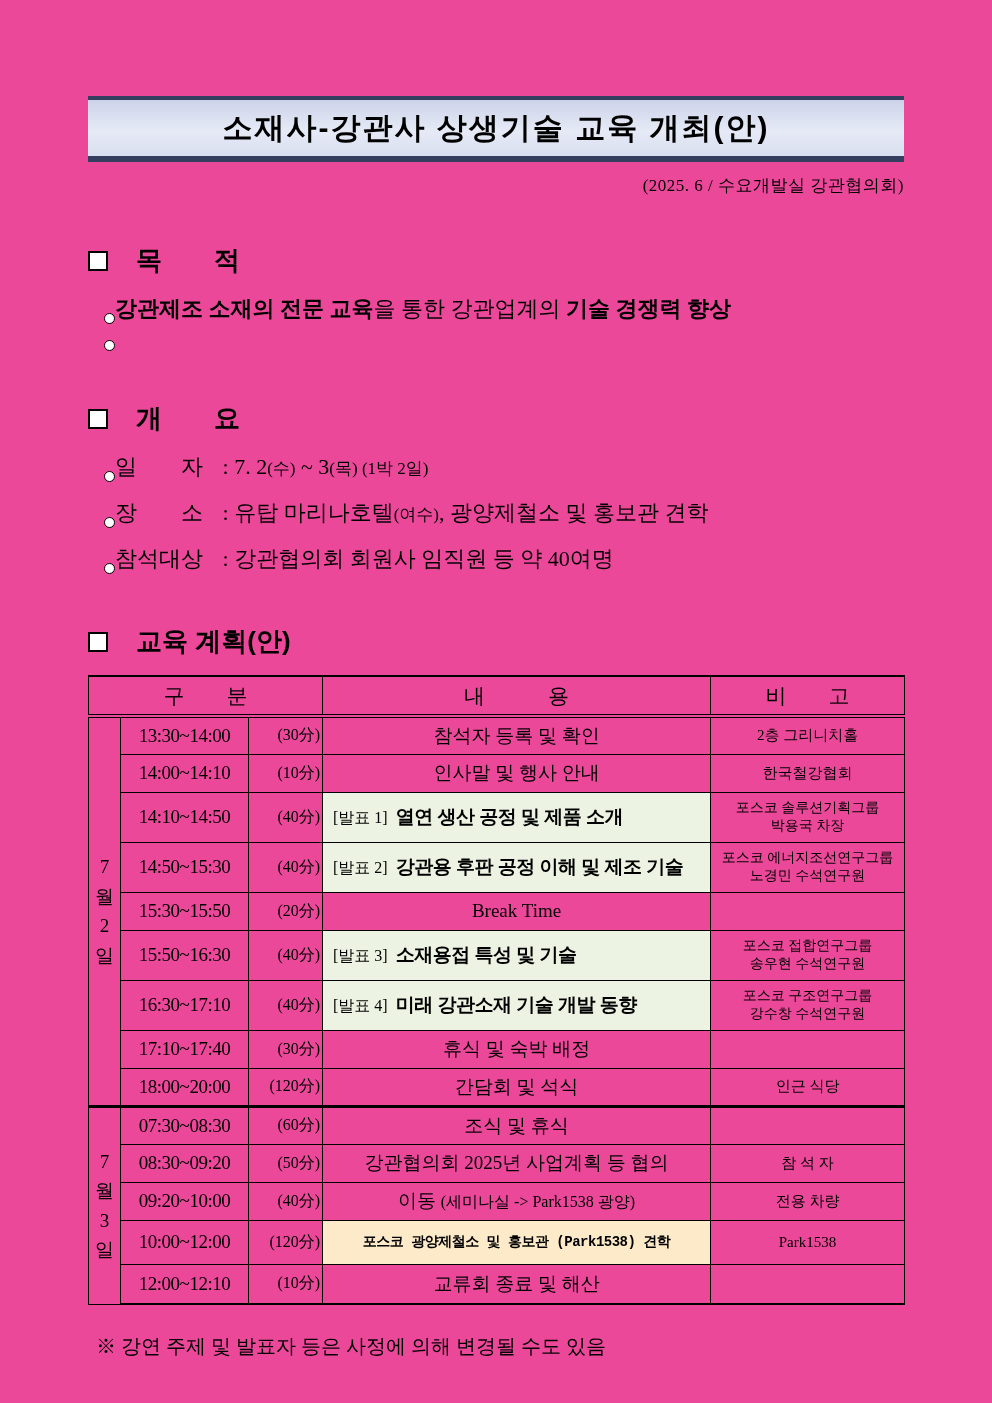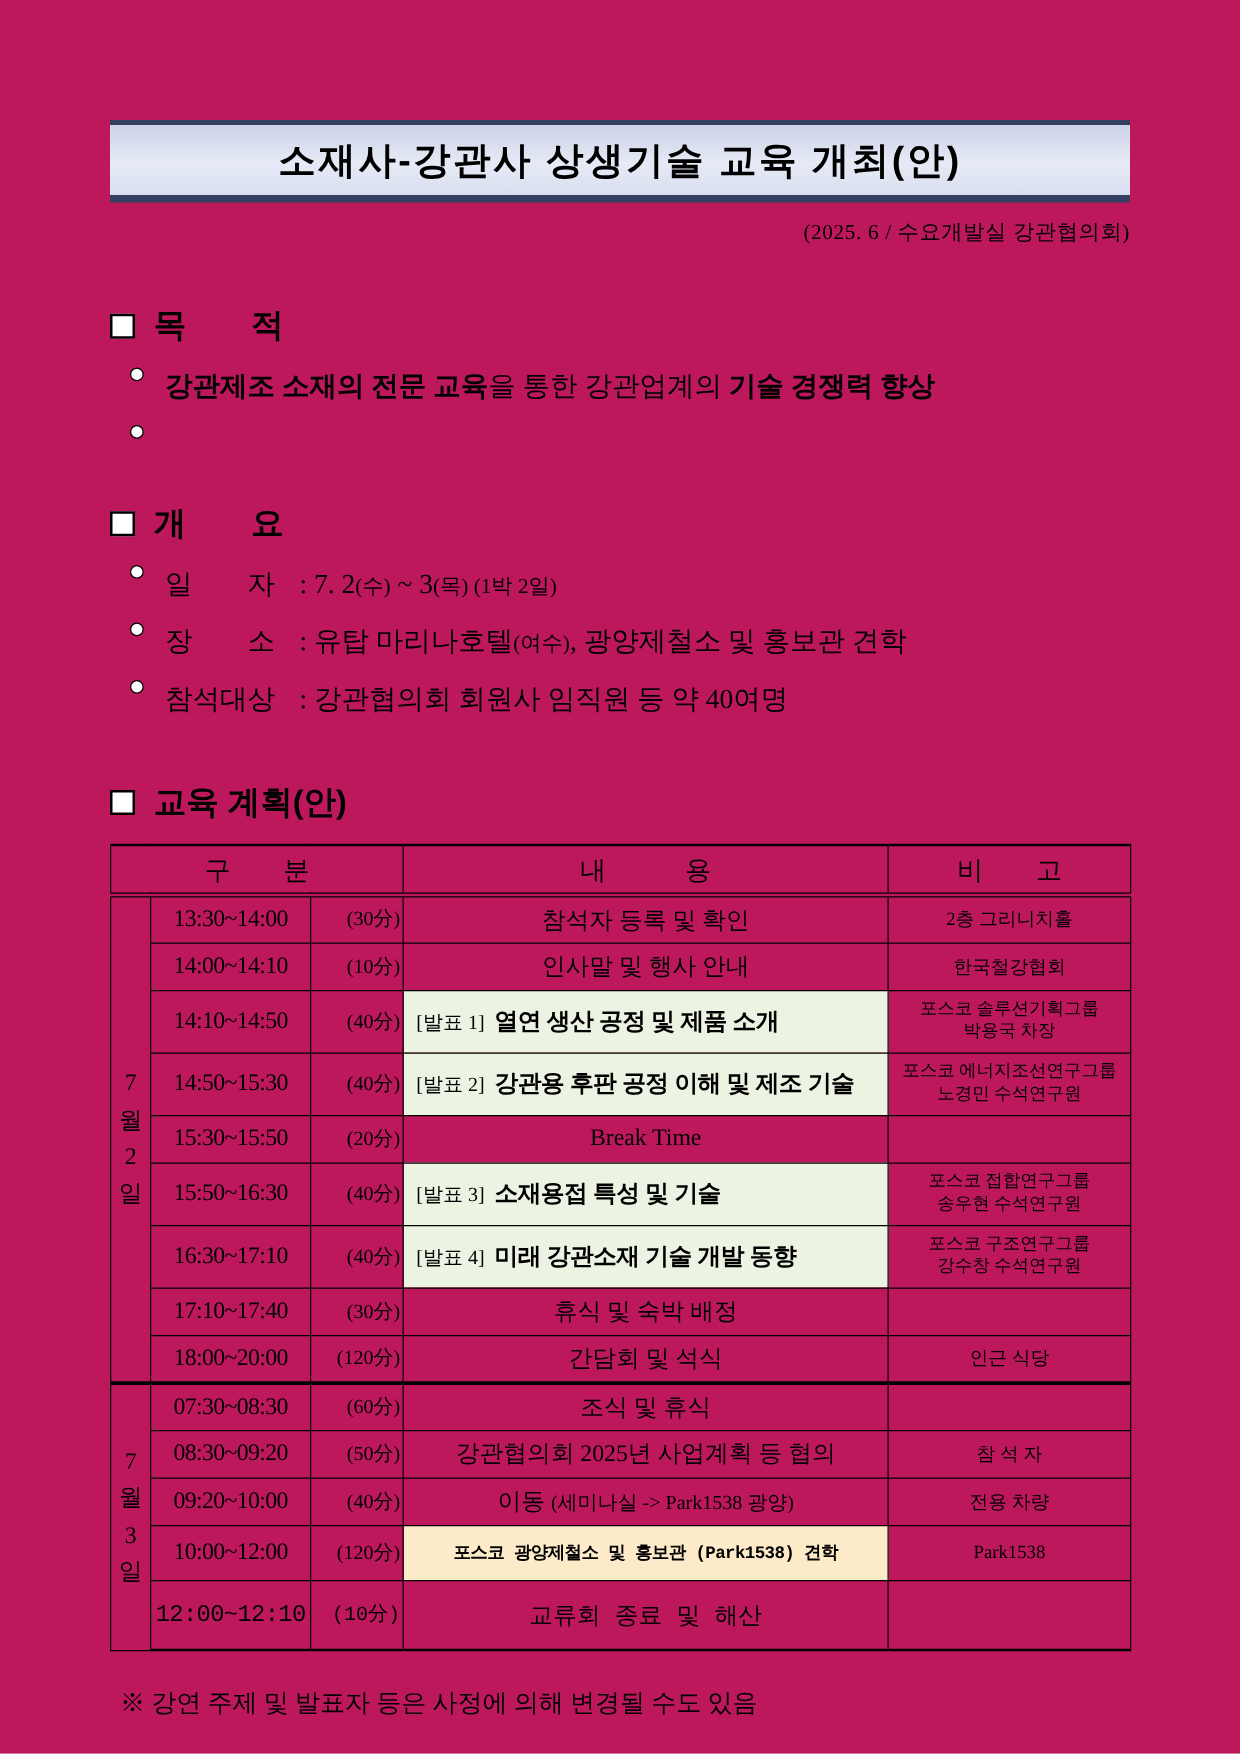--- a/index.html
+++ b/index.html
@@ -1,20 +1,20 @@
 <!DOCTYPE html>
 <html><head>
 <meta charset="utf-8">
 <style>
   * { margin:0; padding:0; box-sizing:border-box; }
   html,body { background:#ffffff; }
   .page {
     position:relative;
     width:992px; height:1403px;
-    background:#be185d;
+    background:#ec4899;
     font-family:"Liberation Serif","DejaVu Serif",serif;
     color:#000;
     overflow:hidden;
   }
   .content { width:816px; margin:0 auto; padding-top:96px; }
 
   
   .banner {
     border-top:4px solid #343e5e;
     border-bottom:6px solid #343e5e;
@@ -26,36 +26,36 @@
     font-family:"Liberation Sans","DejaVu Sans",sans-serif;
     font-weight:bold; font-size:30px; letter-spacing:2px;
   }
   .subtitle {
     text-align:right; font-size:17px; margin-top:12px;
     letter-spacing:0.5px;
   }
 
   
   .sec-head {
-    display:flex; align-items:center; gap:15px;
+    display:flex; align-items:center; gap:28px;
     font-family:"Liberation Sans","DejaVu Sans",sans-serif;
     font-weight:bold; font-size:26px;
     white-space:pre;
   }
   .sec-head.purpose { margin-top:46px; }
   .sec-head.overview { margin-top:50px; }
   .sec-head.plan { margin-top:50px; }
   .sq {
     width:20px; height:20px; border:2px solid #000; background:#fff;
     flex:0 0 auto;
   }
 
   
   .bullet {
-    display:flex; align-items:flex-start; gap:17px;
+    display:flex; align-items:flex-end; 
     font-size:22px; white-space:pre;
     margin-left:16px; margin-top:16px;
   }
   .circ {
     width:11px; height:11px; border:1.6px solid #000; border-radius:50%;
     background:#fff; flex:0 0 auto;
   }
   .b { font-weight:bold; }
   .small { font-size:17px; }
   .olabel { display:inline-block; width:102px; white-space:pre; }
@@ -78,21 +78,21 @@
   }
   thead th {
     border-top:2px solid #000;
     border-bottom:4px double #000;
     height:40px;
     font-weight:normal; font-size:21px; white-space:pre;
   }
   tr.h38 { height:38px; }
   tr.h50 { height:50px;padding-left:37px; }
   tr.h52 { height:44px; }
-  tr.h40 { height:56px;font-family:Liberation Mono, monospace; }
+  tr.h40 { height:40px; }
   tr.day2-start td { border-top:3px solid #000; }
   tbody tr:last-child td { border-bottom:2px solid #000; }
 
   .cell-day { font-size:19px; line-height:1.55; white-space:pre-line; }
   .cell-time { font-size:19px; letter-spacing:-0.5px; }
   .cell-dur { font-size:16px;text-align:right; }
   .cell-cont { font-size:19px; }
   .cell-note { font-size:15px; }
   .cell-note.two { font-size:14px; line-height:1.3; }
   .pres {

